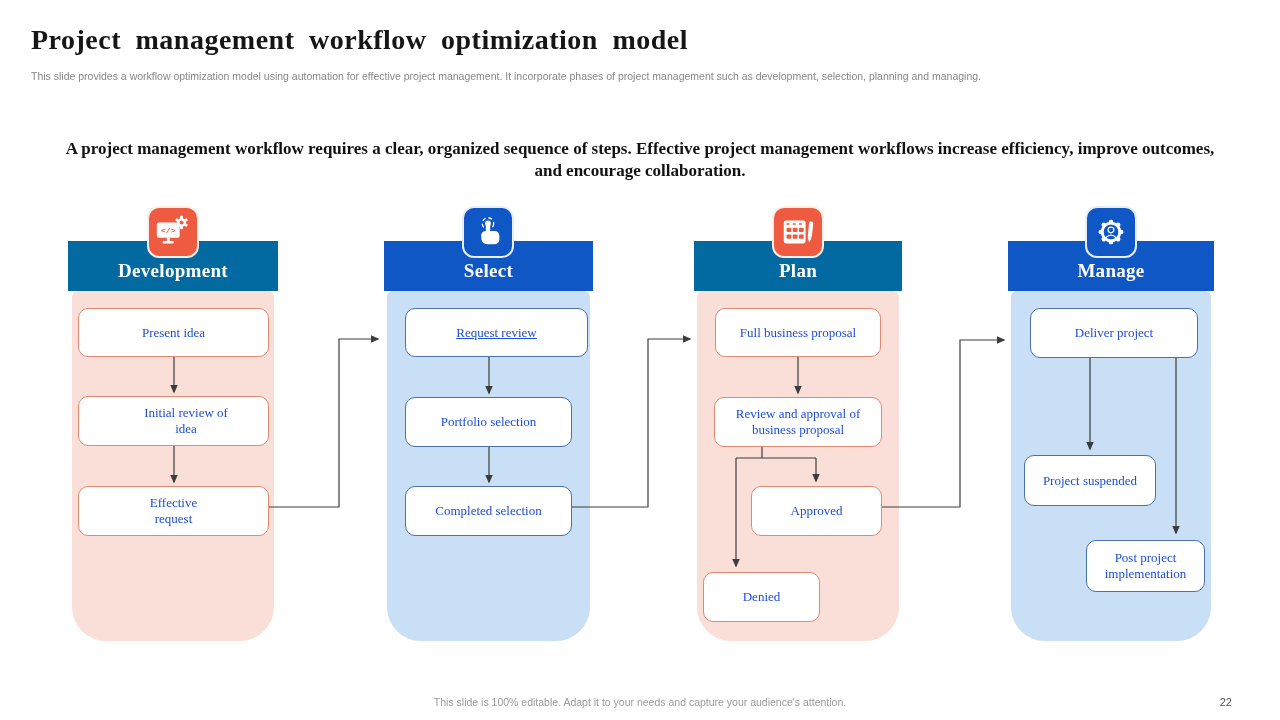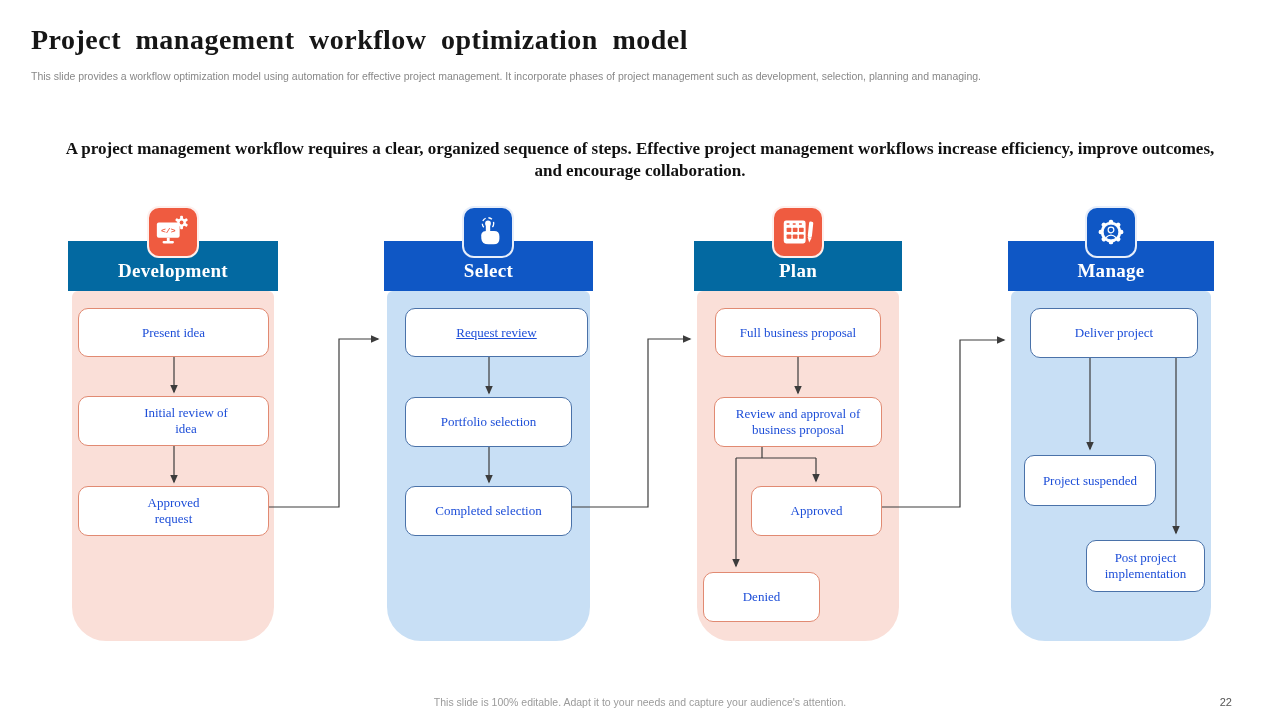--- a/index.html
+++ b/index.html
@@ -63,21 +63,21 @@
     <span>Development</span>
   </div>
   <div class="col-body orange" style="left:72px;width:202px;"></div>
   <div class="step ob" style="left:78px;top:308px;width:191px;height:49px;">
     <span>Present idea</span>
   </div>
   <div class="step ob" style="left:78px;top:396px;width:191px;height:50px;">
     <span style="max-width:96px;margin-left:25px;">Initial review of idea</span>
   </div>
   <div class="step ob" style="left:78px;top:486px;width:191px;height:50px;">
-    <span style="max-width:80px;">Approved request</span>
+    <span style="max-width:80px;">Effective request</span>
   </div>
 
   <div class="icon-tile blue" style="left:462px;">
     <svg width="38" height="38" viewBox="0 0 40 40">
       <circle cx="20" cy="11" r="6" fill="none" stroke="#fff" stroke-width="1.4" stroke-dasharray="4 3"></circle>
       <circle cx="20" cy="11" r="3" fill="#fff"></circle>
       <rect x="17.7" y="10" width="4.6" height="14" rx="2.3" fill="#fff"></rect>
       <path d="M13 27 q-1.5 -8 5 -8 l8.5 0 q5.5 0 5.5 5.5 l0 2.5 q0 6 -6 6 l-5.5 0 q-7 0 -7.5 -6 z" fill="#fff"></path>
     </svg>
   </div>

